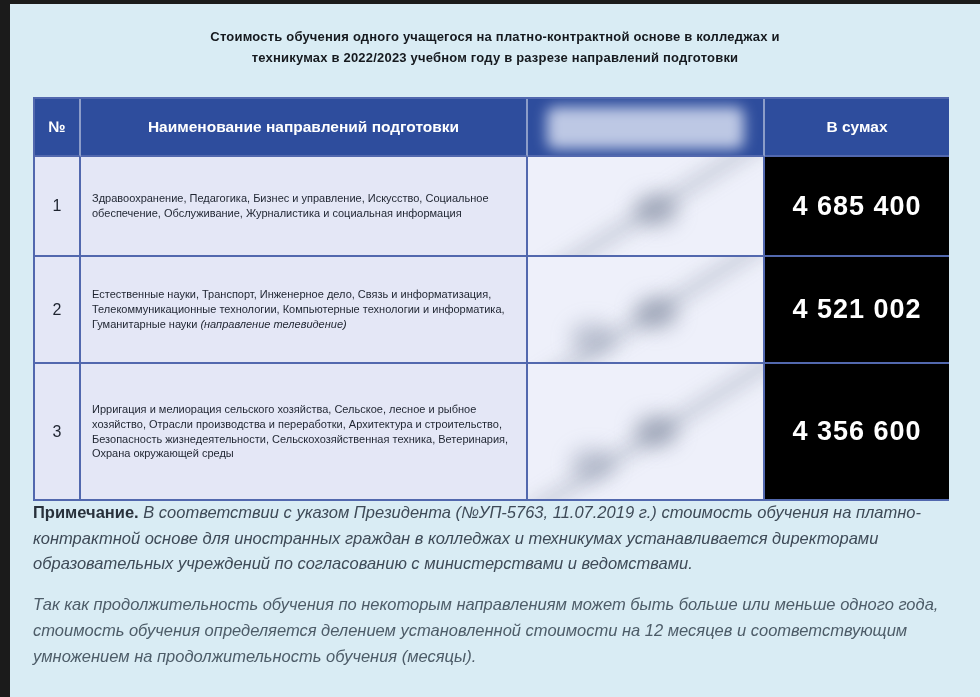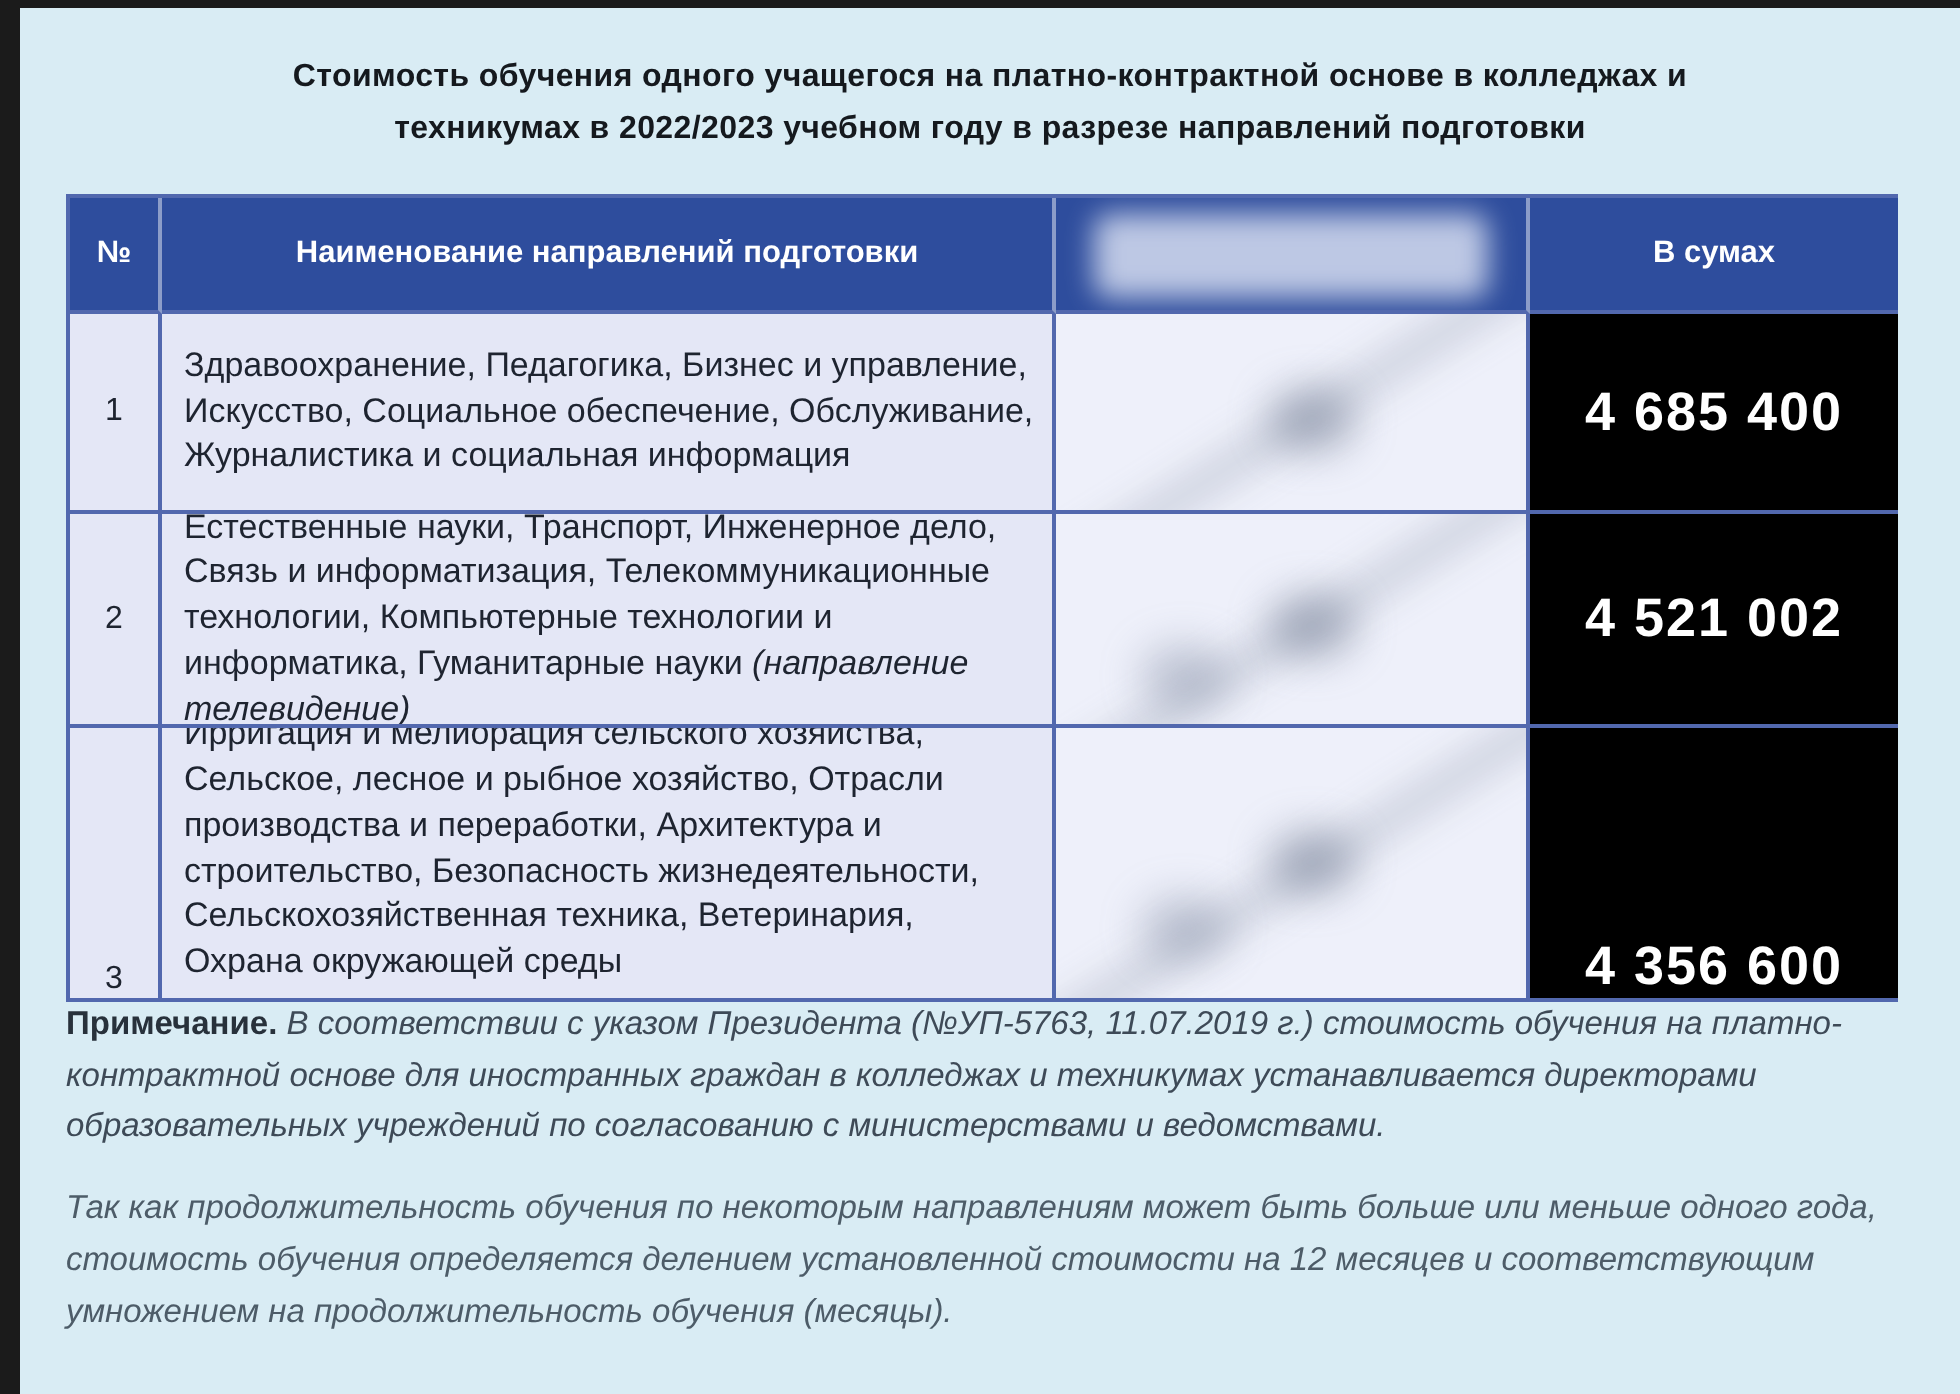--- a/index.html
+++ b/index.html
@@ -13,54 +13,54 @@
   .edge-left {
     position: absolute; left: 0; top: 0; width: 10px; height: 697px;
     background: #1b1b1b; z-index: 5;
   }
   .edge-top {
     position: absolute; left: 0; top: 0; width: 980px; height: 4px;
     background: #1b1b1b; z-index: 5;
   }
   .title {
     position: absolute; top: 26px; left: 40px; width: 910px;
-    text-align: center; font-weight: bold; font-size: 16px;
+    text-align: center; font-weight: bold; font-size: 13px;
     line-height: 1.62; color: #15191e; letter-spacing: 0.2px;
   }
   
   .table {
     position: absolute; left: 33px; top: 97px; width: 916px;
     display: grid;
     grid-template-columns: 46px 447px 237px 184px;
     grid-template-rows: 58px 100px 107px 135px;
     border: 2px solid #5268ae;
   }
   .cell {
     position: relative;
     border-right: 2px solid #5268ae;
     border-bottom: 2px solid #5268ae;
     overflow: hidden;
   }
   .cell.last-col { border-right: none; }
-  .cell.last-row { border-bottom: none; align-items: flex-end; }
+  .cell.last-row { border-bottom: none; }
   .th {
     background: #2e4d9d;
     color: #ffffff; font-weight: bold; font-size: 15.5px;
     display: flex; align-items: center; justify-content: center;
     text-align: center;
     border-right: 2px solid rgba(255,255,255,0.45);
     border-bottom: 2px solid #5268ae;
   }
   .th.last-col { border-right: none; }
   .td-num {
     background: #e4e7f6; color: #1e2430; font-size: 16px;
     display: flex; align-items: center; justify-content: center;
   }
   .td-name {
-    background: #e4e7f6; color: #1e2430; font-size: 17px;
+    background: #e4e7f6; color: #1e2430; font-size: 11px;
     line-height: 1.34; padding: 6px 8px 6px 11px;
     display: flex; align-items: center;
   }
   .td-name .inner { display: block; }
   .td-name i { font-style: italic; }
   .td-blur { background: #eef0fa; }
   .td-sum {
     background: #000000; color: #ffffff; font-weight: bold;
     font-size: 27px; letter-spacing: 1px;
     display: flex; align-items: center; justify-content: center;

